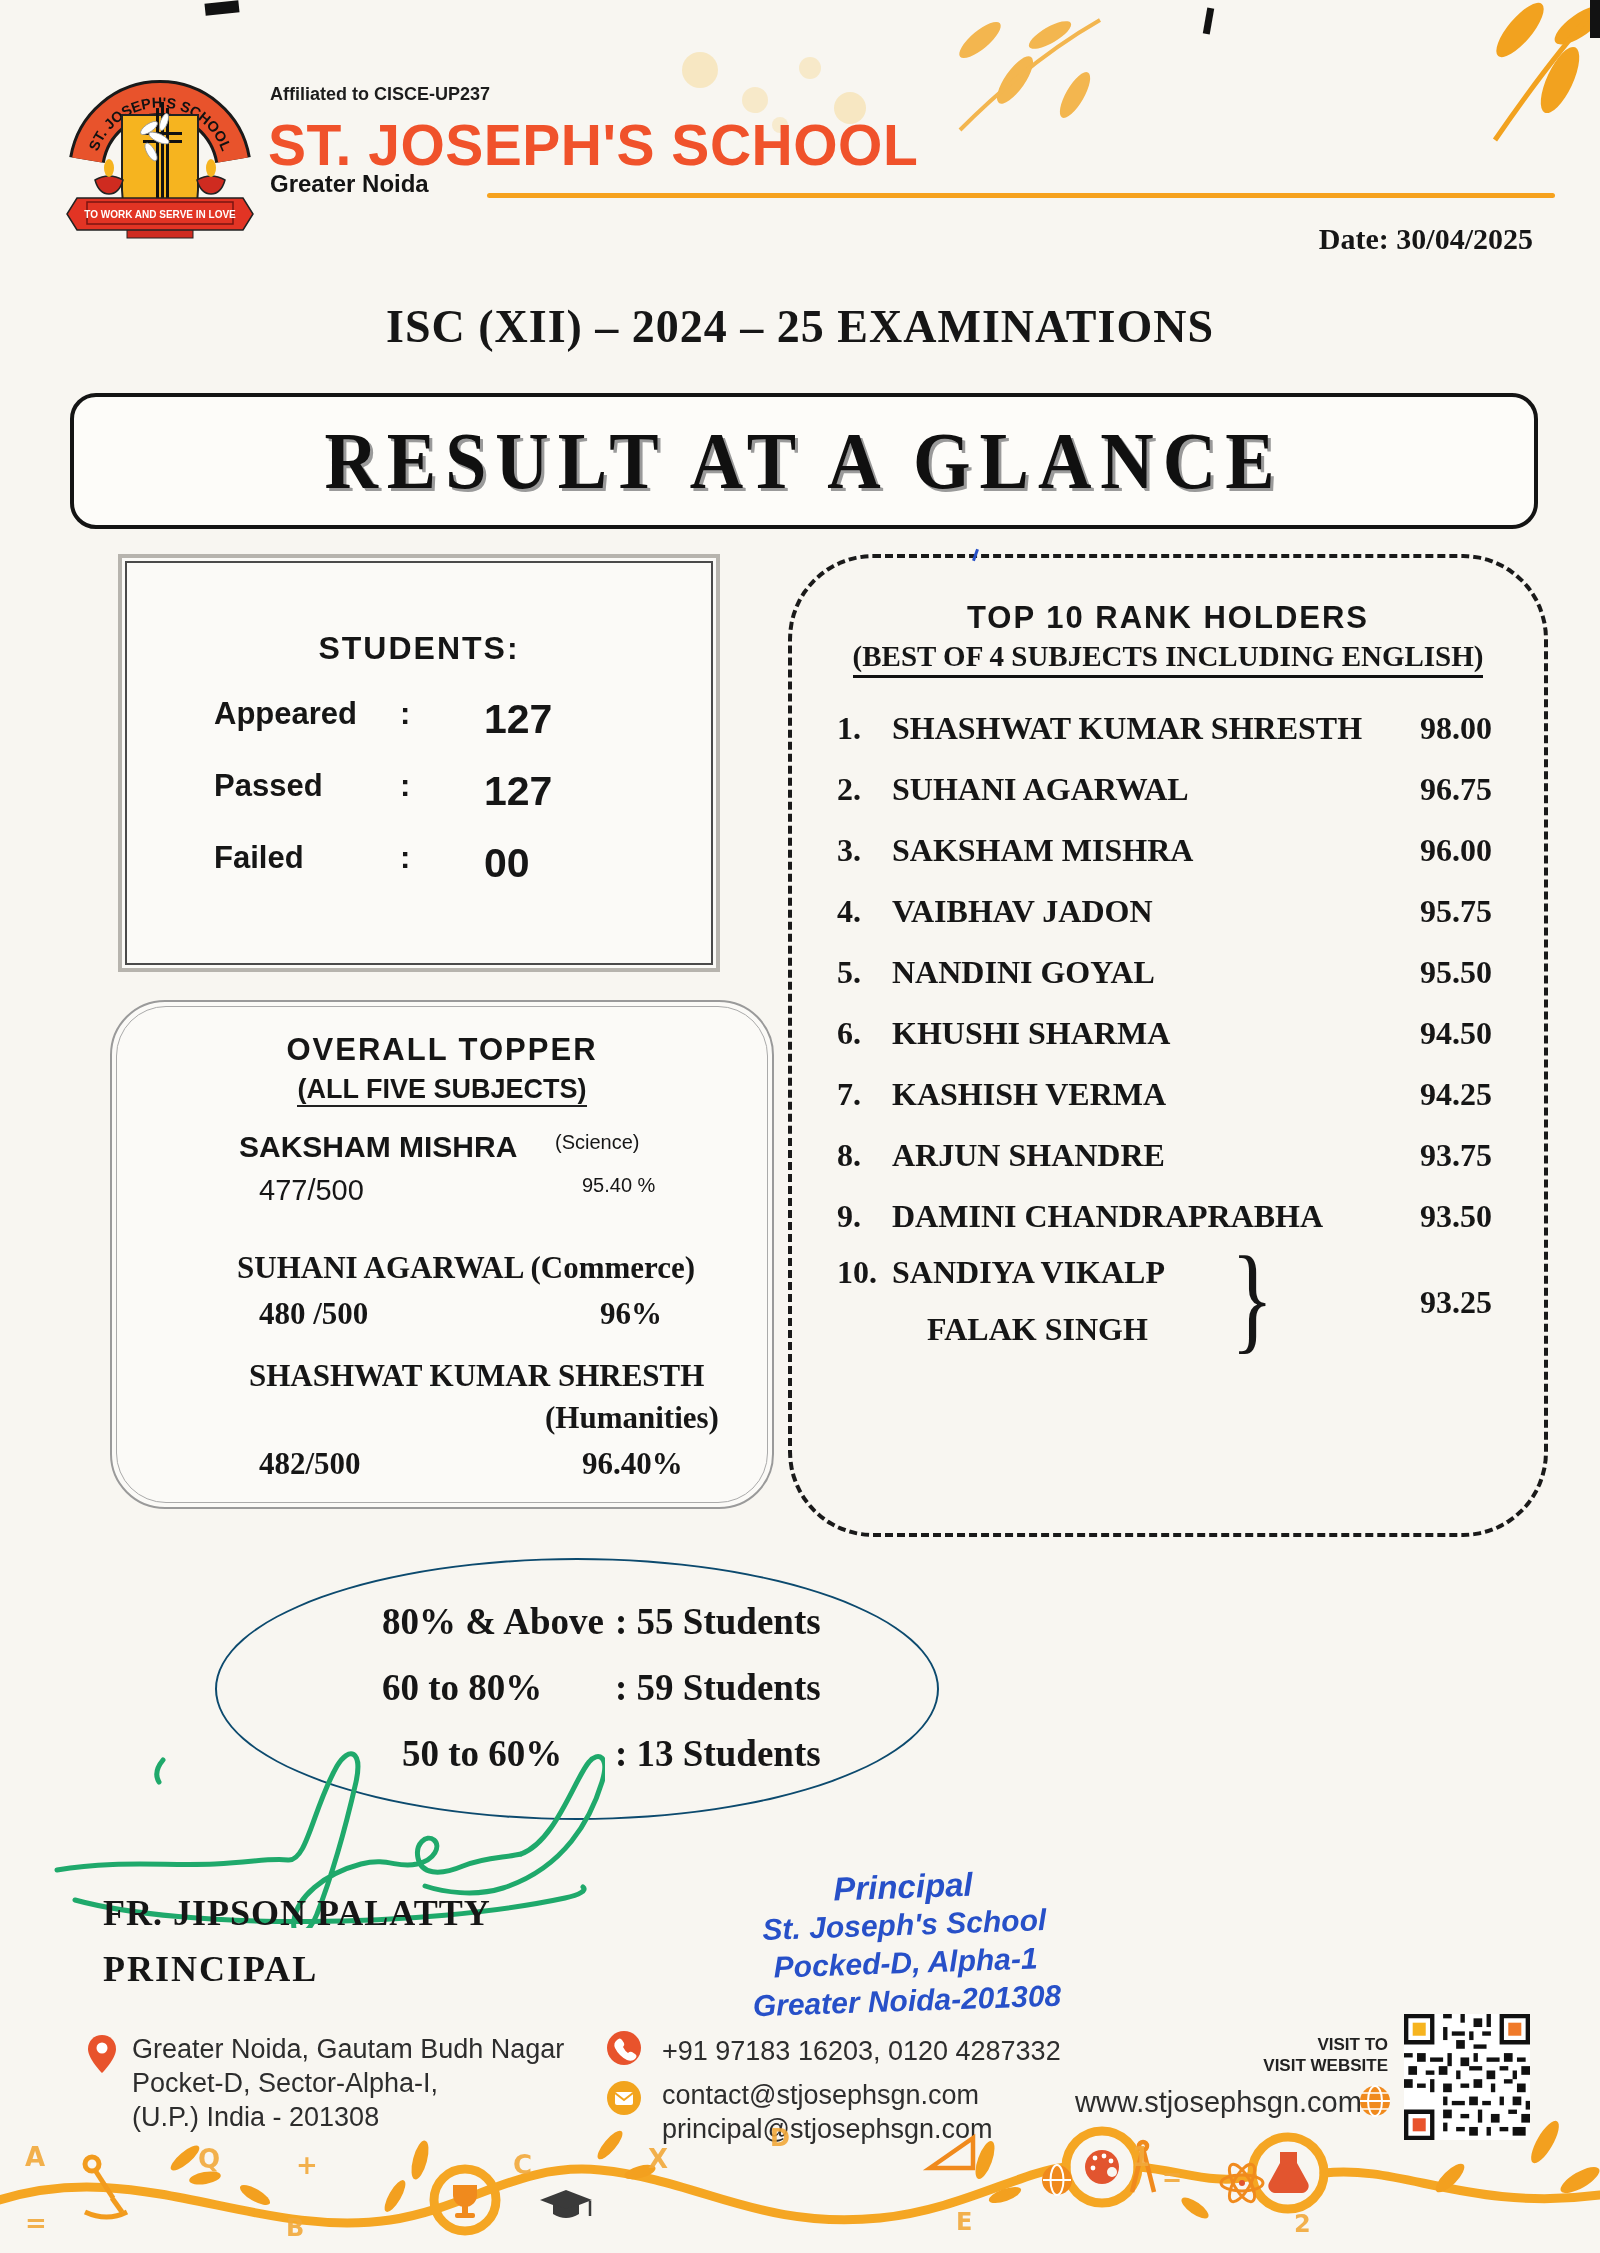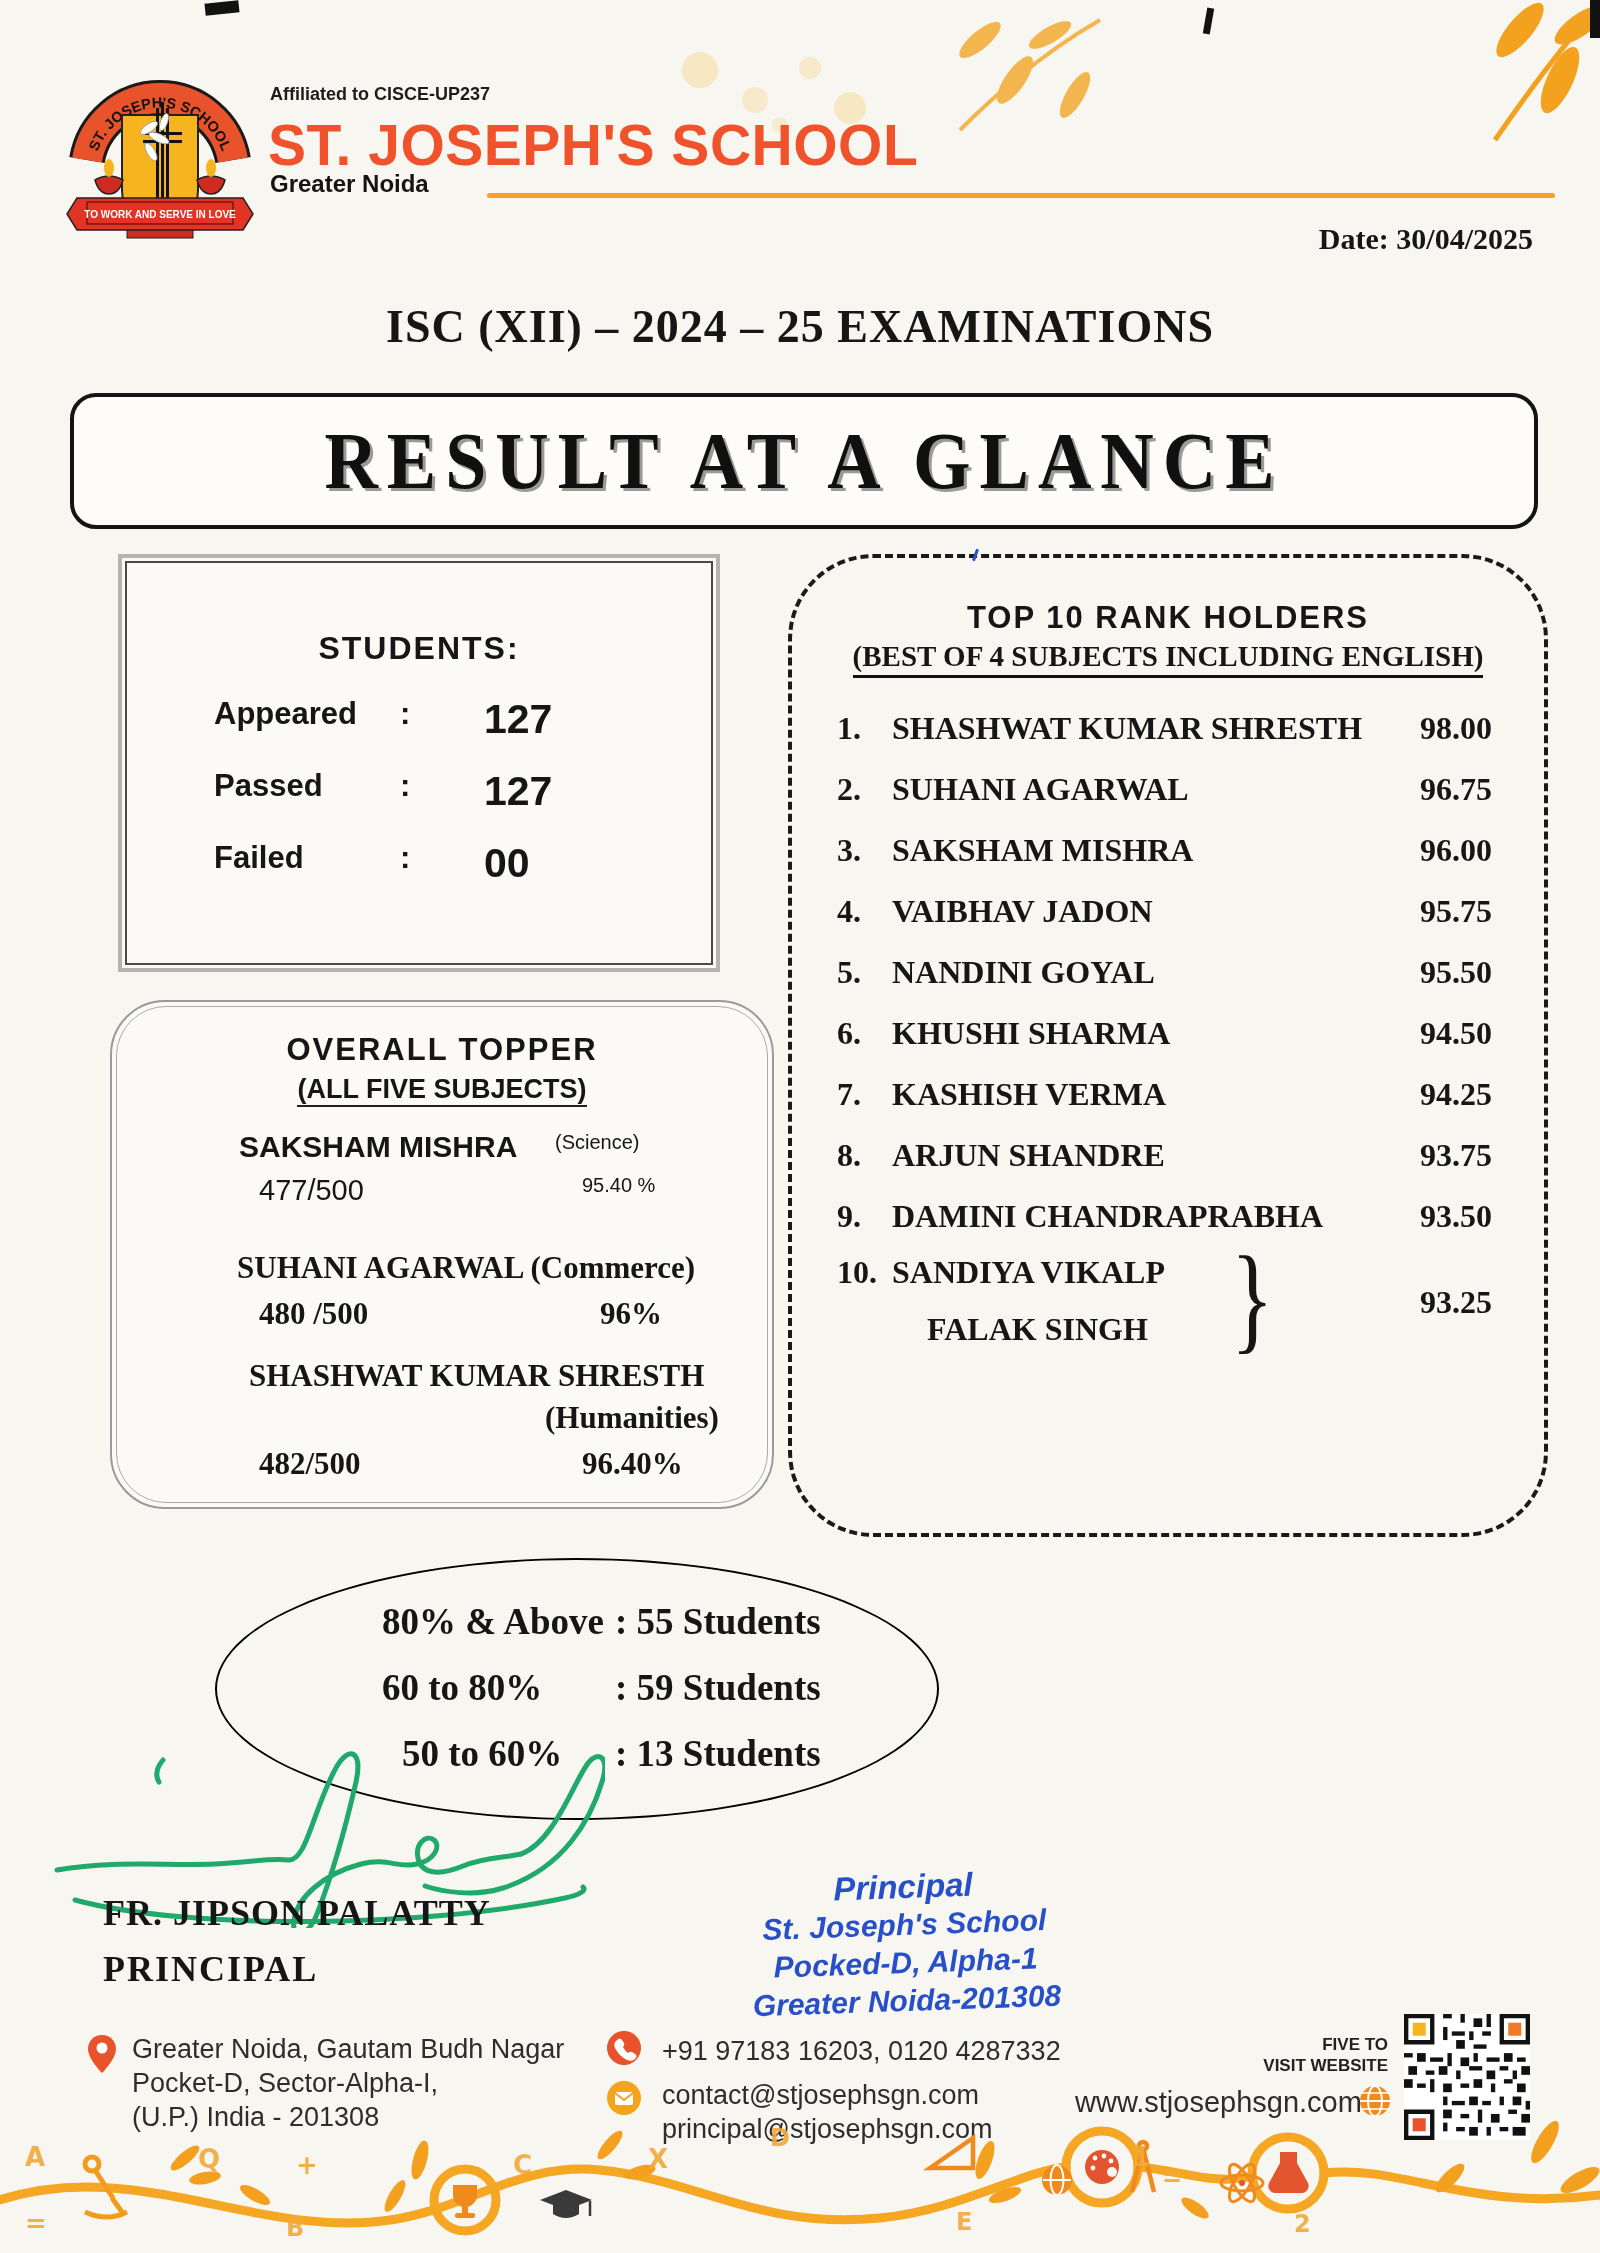--- a/index.html
+++ b/index.html
@@ -46,21 +46,21 @@
   .rbox-outer{border:2px solid #9a9a9a;border-radius:55px;background:#fbfaf7;}
   .rbox-inner{position:absolute;inset:4px;border:1px solid #aaa;border-radius:50px;}
   .ot-title{font-size:31px;font-weight:700;letter-spacing:2px;}
   .ot-sub{font-size:27px;font-weight:700;border-bottom:2px solid #222;padding-bottom:1px;}
   .ot-name-sans{font-size:30px;font-weight:700;}
   .ot-stream-sans{font-size:20px;}
   .ot-marks-sans{font-size:29px;}
   .ot-serif{font-family:"Liberation Serif",serif;font-size:31px;font-weight:700;white-space:nowrap;}
 
   
-  .ellipse{border:2px solid #000000;border-radius:50%;}
+  .ellipse{border:2px solid #0c4a6e;border-radius:50%;}
   .dist-range{position:absolute;left:165px;font-size:37px;font-weight:700;white-space:nowrap;}
   .dist-value{position:absolute;left:398px;font-size:37px;font-weight:700;white-space:nowrap;}
 
   .sig-name{font-size:36px;font-weight:700;letter-spacing:1px;}
   .sig-title{font-size:36px;font-weight:700;letter-spacing:2px;}
 
   .stamp{color:#2750c8;font-style:italic;font-weight:700;text-align:center;
          transform:rotate(-2deg);line-height:38px;}
   .stamp-l1{font-size:33px;}
   .stamp-l{font-size:30px;}
@@ -318,21 +318,21 @@
     <circle cx="18" cy="18" r="17" fill="#f2a41d"></circle>
     <rect x="9" y="12" width="18" height="13" rx="2" fill="#fff"></rect>
     <path d="M9,13 L18,20 L27,13" fill="none" stroke="#f2a41d" stroke-width="2"></path>
   </svg>
   <div class="abs foot-text" style="left:662px;top:2078px;">
     <div>contact@stjosephsgn.com</div>
     <div>principal@stjosephsgn.com</div>
   </div>
 
   <div class="abs scan-label" style="left:1238px;top:2034px;width:150px;">
-    <div>FIVE TO</div>
+    <div>VISIT TO</div>
     <div>VISIT WEBSITE</div>
   </div>
   <div class="abs website" style="left:1075px;top:2086px;width:275px;text-align:right;">www.stjosephsgn.com</div>
   <svg class="abs" style="left:1358px;top:2084px;" width="34" height="34" viewBox="0 0 34 34">
     <circle cx="17" cy="17" r="15" fill="#f08a1d"></circle>
     <ellipse cx="17" cy="17" rx="7" ry="15" fill="none" stroke="#fff" stroke-width="2"></ellipse>
     <line x1="2" y1="17" x2="32" y2="17" stroke="#fff" stroke-width="2"></line>
     <line x1="4" y1="9" x2="30" y2="9" stroke="#fff" stroke-width="1.5"></line>
     <line x1="4" y1="25" x2="30" y2="25" stroke="#fff" stroke-width="1.5"></line>
   </svg>

